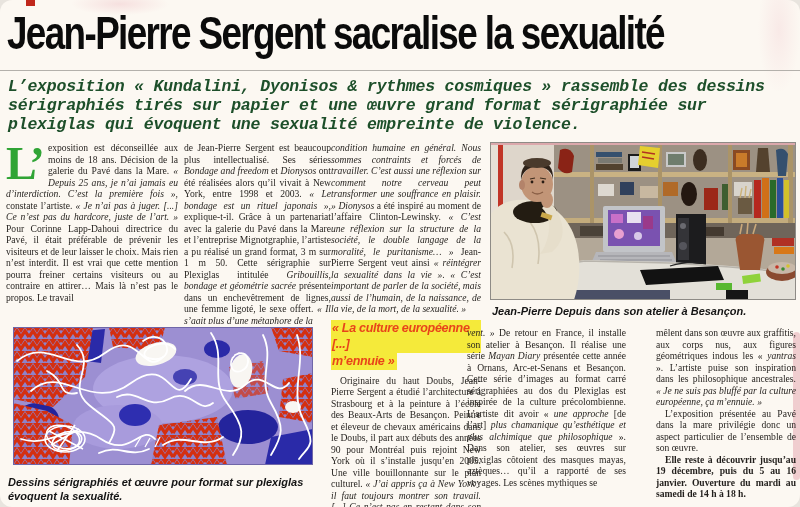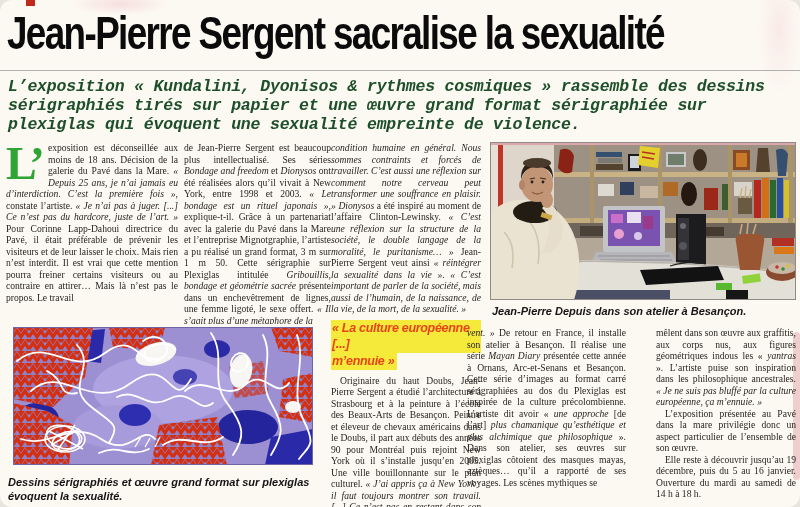--- a/index.html
+++ b/index.html
@@ -26,21 +26,21 @@
   .col{position:absolute;font-size:9.6px;line-height:11.5px;color:#221f1c;
     text-align:justify;overflow:hidden;hyphens:auto;}
   .col1{left:6px;top:142px;width:172px;height:182px;}
   .col2{left:184px;top:142px;width:147px;height:182px;}
   .col3{left:331px;top:142px;width:150px;height:365px;}
   .col4a{left:467px;top:327px;width:159px;height:180px;}
   .col4b{left:656px;top:327px;width:140px;height:180px;}
   .para{margin:0;}
   .para.ind{text-indent:9px;}
   .it{font-style:italic;}
-  .bd{font-weight:400;}
+  .bd{font-weight:700;}
 
   .dropcap{float:left;width:38px;height:44px;margin:1px 4px 0 0;
     font-family:"Liberation Serif",serif;font-weight:700;font-size:46px;line-height:42px;
     color:#30a435;letter-spacing:-3px;}
 
   .qhead{margin:5px 0 5px;font-family:"Liberation Sans",sans-serif;font-weight:700;font-style:italic;
     font-size:12.5px;line-height:16px;color:#e8441a;letter-spacing:-0.3px;text-align:left;}
   .qhead .hl{background:#f5ea3a;padding:0 3px 1px 1px;display:inline-block;}
 
   .photo{position:absolute;left:490px;top:142px;width:306px;height:158px;}
@@ -250,15 +250,15 @@
     <g stroke="#ffffff" stroke-width="1.6" fill="none">
       <ellipse cx="52" cy="112" rx="20" ry="13"></ellipse>
       <ellipse cx="54" cy="114" rx="15" ry="9" transform="rotate(-14 54 114)"></ellipse>
       <ellipse cx="50" cy="110" rx="17" ry="11" transform="rotate(18 50 110)"></ellipse>
       <path d="M36,104 L70,122 M38,118 L66,102 M44,124 L62,98"></path>
       <path d="M122,120 l6,-10 m4,10 l5,-9 m5,9 l5,-10" stroke-width="1.3"></path>
     </g>
     <rect x="0.5" y="0.5" width="299" height="137" fill="none" stroke="#6f66a8" stroke-width="1"></rect>
   </svg>
 
-  <p class="caption artwork-cap">Dessins sérigraphiés et œuvre grand format sur plexiglas évoquent la sexualité.</p>
+  <p class="caption artwork-cap">Dessins sérigraphiés et œuvre pour format sur plexiglas évoquent la sexualité.</p>
 
 </div>
 
 </body></html>

